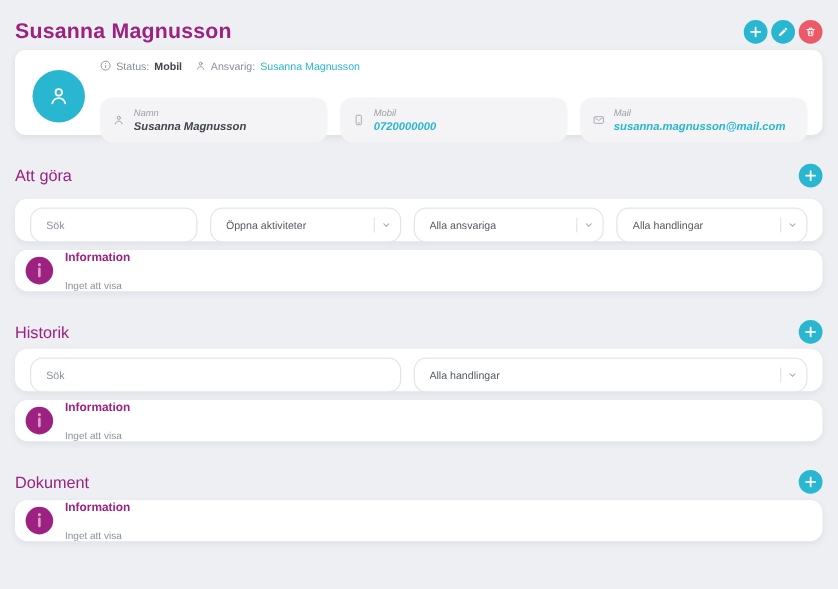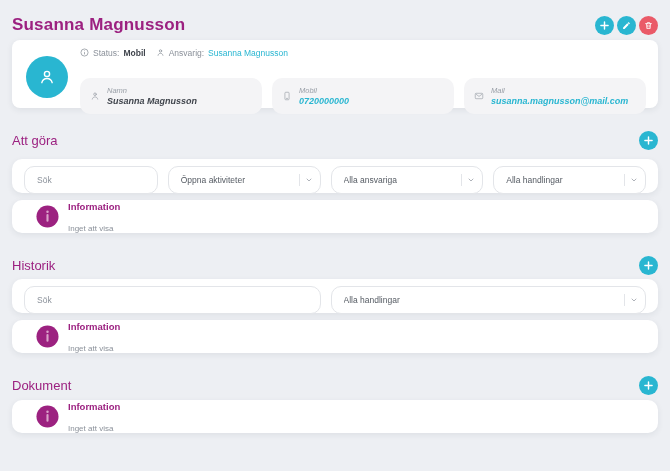--- a/index.html
+++ b/index.html
@@ -38,21 +38,21 @@
 
   .filter-card { margin-top:11px; height:34px; padding:7px 12px; display:flex; gap:10px; }
   .filter-card.compact { margin-top:6px; }
   .pill { flex:1; border:1px solid #e3e5e9; border-radius:10px; height:28px; display:flex; align-items:center; font-size:8.5px; color:#555b63; background:#fff; }
   .pill input { border:none; outline:none; background:transparent; font-size:8.5px; width:100%; padding:0 12px; color:#555b63; font-family:inherit; }
   .pill input::placeholder { color:#8b919a; }
   .select-pill { padding:0 7px 0 12px; cursor:pointer; }
   .select-pill .label { flex:1; white-space:nowrap; overflow:hidden; }
   .select-pill .sep { width:1px; height:12px; background:#e3e5e9; margin-right:5px; }
 
-  .info-card { margin-top:7px; height:33px; display:flex; align-items:center; padding:0 24px; gap:9px; }
+  .info-card { margin-top:7px; height:33px; display:flex; align-items:center; padding:0 8px; gap:9px; }
   .info-title { font-size:9.5px; font-weight:bold; color:#9c2180; }
   .info-msg { font-size:8px; color:#8b919a; margin-top:12px; }
 
   .icon-sm { display:inline-flex; align-items:center; }
 </style>
 </head>
 <body>
 
 <div class="page">
 

